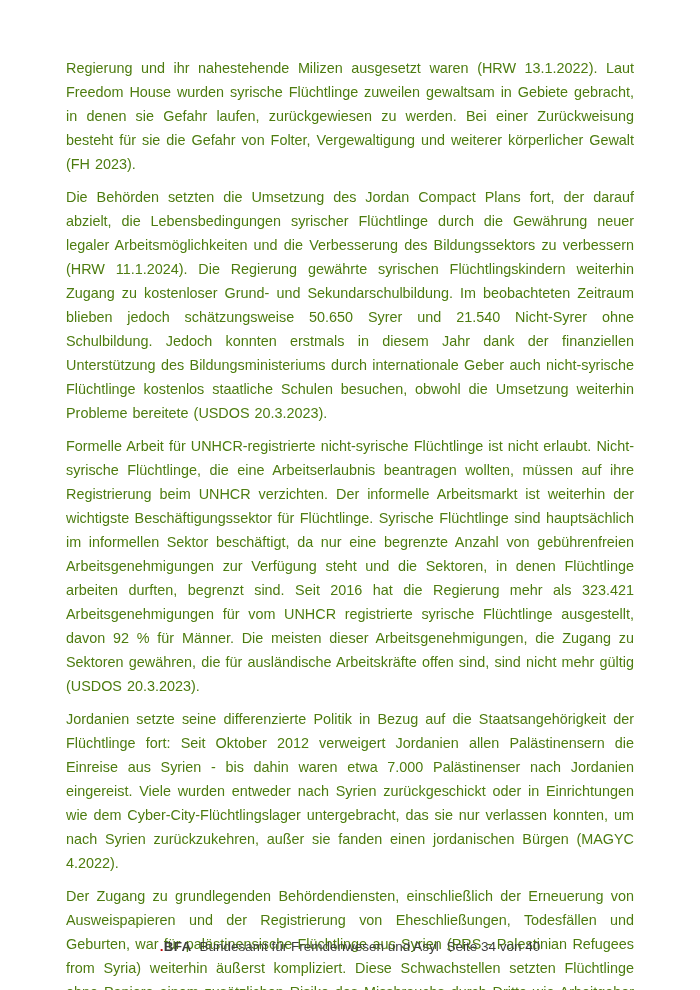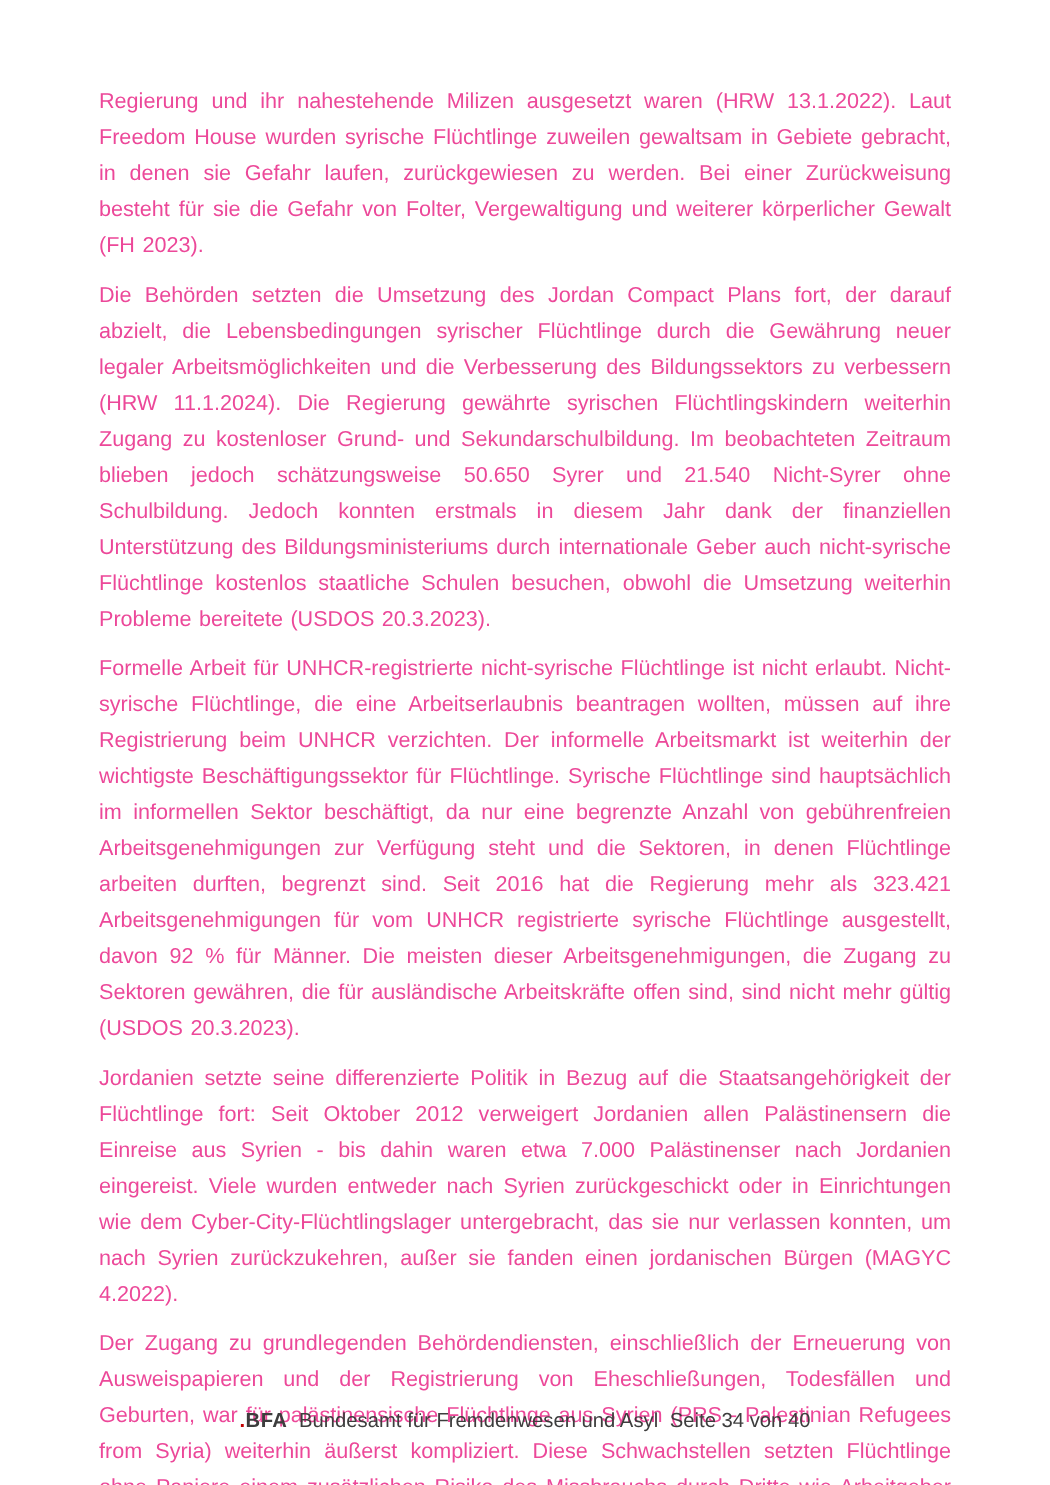--- a/index.html
+++ b/index.html
@@ -21,21 +21,21 @@
     height: 990px;
     padding: 56px 66px 0 66px;
     background: #ffffff;
   }
   .content p {
     margin: 0 0 9px 0;
     font-size: 14.4px;
     line-height: 24px;
     text-align: justify;
     word-spacing: 1px;
-    color: #ec4899;
+    color: #4d7c0f;
   }
   .footer {
     position: absolute;
     left: 0;
     right: 0;
     bottom: 36px;
     text-align: center;
     font-size: 13.5px;
     color: #3d3d3d;
     white-space: nowrap;

